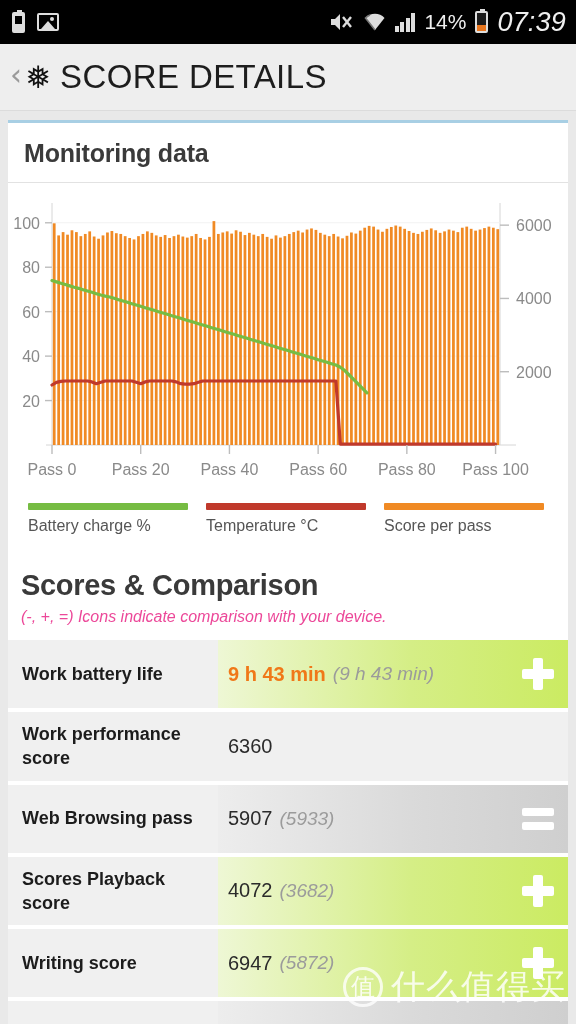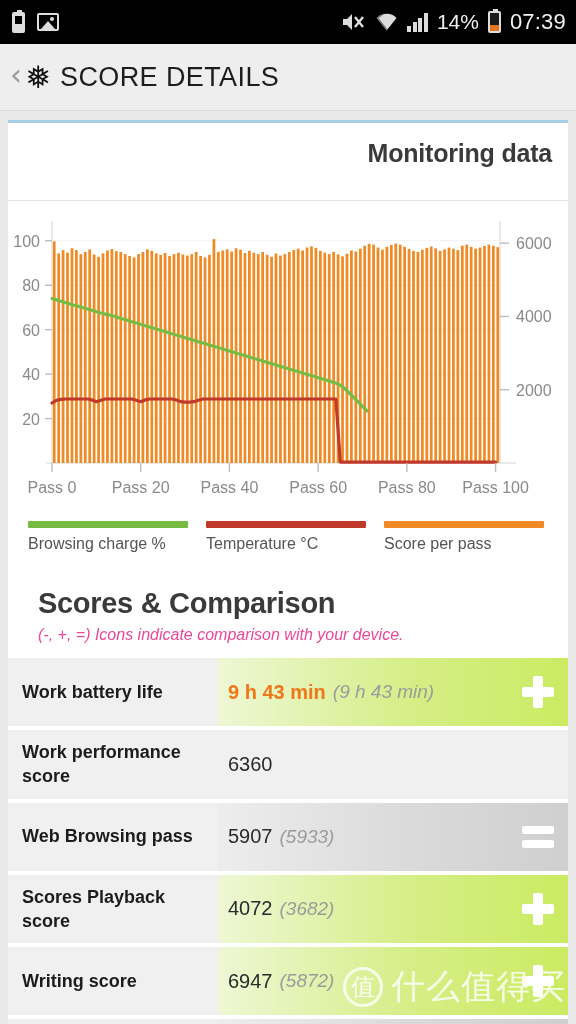--- a/index.html
+++ b/index.html
@@ -13,21 +13,21 @@
   
   .statusbar {
     height: 44px; width: 100%;
     background: #000;
     display: flex; align-items: center;
     padding: 0 10px 0 12px;
     color: #e8e8e8;
   }
   .sb-left { display: flex; align-items: center; gap: 12px; }
   .sb-right { margin-left: auto; display: flex; align-items: center; gap: 9px; }
-  .sb-time { font-size: 22px; letter-spacing: .2px; color: #efefef; }
+  .sb-time { font-size: 27px; letter-spacing: .2px; color: #efefef; font-style: italic; }
   .sb-pct  { font-size: 21px; color: #efefef; }
 
   .ic-batt-small {
     width: 13px; height: 21px; border: 2px solid #ddd; border-radius: 2px;
     position: relative; background: #ddd;
   }
   .ic-batt-small:before {
     content: ""; position: absolute; top: -4px; left: 3px;
     width: 5px; height: 2px; background: #ddd;
   }
@@ -74,53 +74,52 @@
     display: flex; align-items: center; padding-left: 10px;
     border-bottom: 1px solid #dcdcdc;
   }
   .back-chevron {
     font-size: 30px; color: #9a9a9a; line-height: 1; padding: 0 3px 4px 0;
     font-family: "DejaVu Sans", sans-serif;
   }
   .snowflake { font-size: 31px; color: #111; line-height: 1; margin-right: 9px;
                font-family: "DejaVu Sans", sans-serif; }
   .appbar-title {
-    font-size: 27px; color: #1d1d1d; letter-spacing: .4px;
+    font-size: 33px; color: #1d1d1d; letter-spacing: .4px;
   }
 
   
   .content { height: calc(1024px - 38px - 67px); overflow: hidden; background: #e9e9e9; }
 
   .card {
     background: #fff;
     border-top: 3px solid #a8cfe4;
     margin: 9px 8px 0 8px;
   }
   .card-head {
-    padding: 16px 16px 32px 16px;
+    padding: 16px 16px 14px 16px;
     border-bottom: 1px solid #e2e2e2;
-    text-align: right;
   }
   .card-head h2 {
     font-size: 25px; font-weight: bold; color: #3a3a3a; letter-spacing: -.2px;
   }
 
   
   .chart-wrap { padding: 10px 0 6px 0; background: #fff; }
   .chart { display: block; width: 560px; height: 300px; }
 
   .legend {
     display: flex; padding: 4px 0 18px 20px; background: #fff;
   }
   .legend-item { width: 178px; }
   .legend-bar { height: 7px; width: 160px; border-radius: 1px; }
   .legend-label { font-size: 16px; color: #555; margin-top: 7px; }
 
   
-  .scores-head { padding: 16px 16px 14px 13px; background: #fff; margin-left: 17px; }
+  .scores-head { padding: 16px 16px 14px 13px; background: #fff; }
   .scores-head h2 { font-size: 29px; font-weight: bold; color: #3a3a3a; letter-spacing: -.3px; }
   .scores-head p { font-size: 16px; font-style: italic; color: #ec4899; margin-top: 6px; }
 
   .rows { background: #fff; }
   .row {
     display: flex; align-items: stretch; min-height: 72px;
     border-bottom: 4px solid #fff;
     background: #f0f0f0;
   }
   .row-label {
@@ -366,21 +365,21 @@
           <line x1="398.8514851485149" y1="252" x2="398.8514851485149" y2="261" stroke="#bdbdbd" stroke-width="1.4"></line>
           <text x="398.8514851485149" y="282" text-anchor="middle" fill="#8a8a8a" font-size="16" font-family="&quot;Liberation Sans&quot;, sans-serif">Pass 80</text>
           <line x1="487.56435643564356" y1="252" x2="487.56435643564356" y2="261" stroke="#bdbdbd" stroke-width="1.4"></line>
           <text x="487.56435643564356" y="282" text-anchor="middle" fill="#8a8a8a" font-size="16" font-family="&quot;Liberation Sans&quot;, sans-serif">Pass 100</text>
         </svg>
     </div>
 
     <div class="legend" id="legend">
         <div class="legend-item">
           <div class="legend-bar" style="background: rgb(118, 188, 67);"></div>
-          <div class="legend-label">Browsing charge %</div>
+          <div class="legend-label">Battery charge %</div>
         </div>
         <div class="legend-item">
           <div class="legend-bar" style="background: rgb(192, 57, 43);"></div>
           <div class="legend-label">Temperature °C</div>
         </div>
         <div class="legend-item">
           <div class="legend-bar" style="background: rgb(240, 138, 36);"></div>
           <div class="legend-label">Score per pass</div>
         </div>
       </div>

